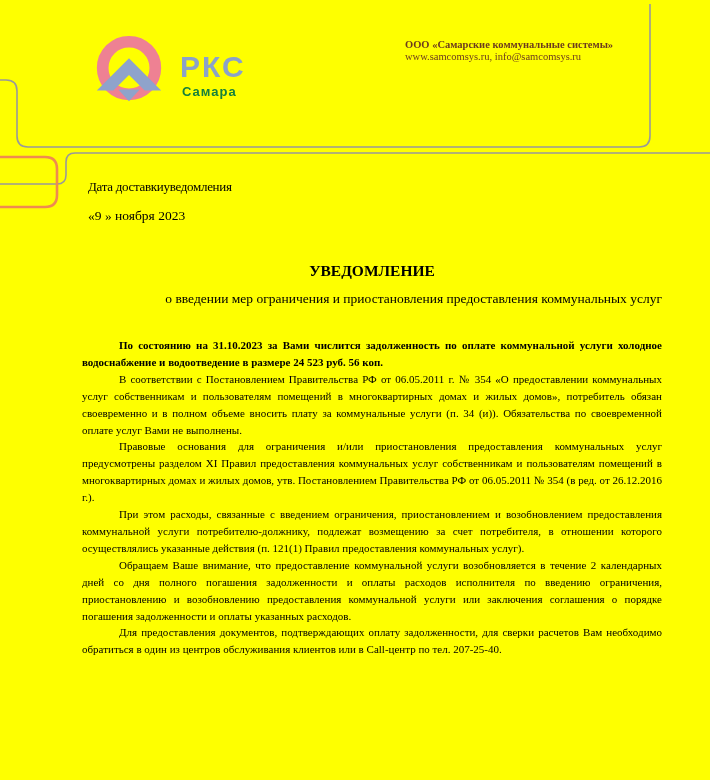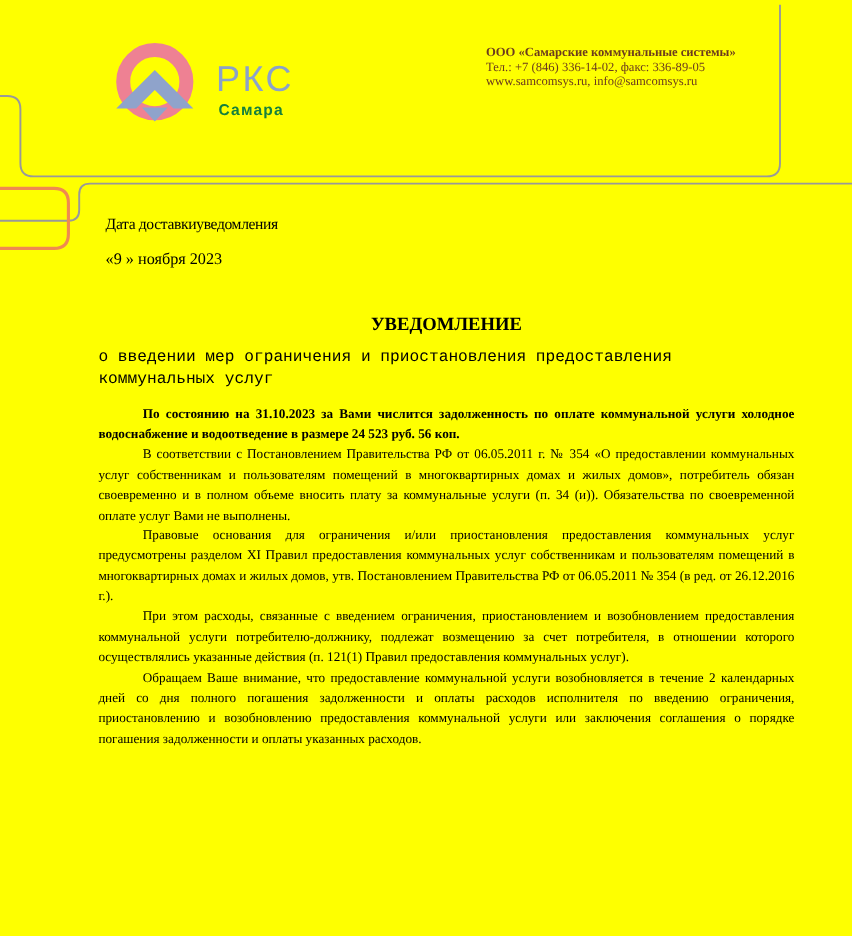--- a/index.html
+++ b/index.html
@@ -25,21 +25,21 @@
   
   .logo-mark {
     position: absolute;
     left: 90px; top: 32px;
     width: 78px; height: 78px;
   }
   .logo-brand {
     position: absolute;
     left: 180px; top: 50px;
     font-family: "Liberation Sans", sans-serif;
-    font-weight: normal;
+    font-weight: bold;
     font-size: 30px;
     letter-spacing: 2px;
     color: #8ba2c9;
   }
   .logo-city {
     position: absolute;
     left: 182px; top: 84px;
     font-family: "Liberation Sans", sans-serif;
     font-weight: 600;
     font-size: 13px;
@@ -75,24 +75,23 @@
     left: 82px; top: 262px;
     width: 580px;
     text-align: center;
     font-weight: bold;
     font-size: 15.5px;
   }
   .notice-subtitle {
     position: absolute;
     left: 82px; top: 290px;
     width: 580px;
-    text-align: left;
+    text-align: right;
     font-size: 13.5px;
     line-height: 17.5px;
-    font-family: Liberation Mono, monospace;
   }
   .notice-body {
     position: absolute;
     left: 82px; top: 337px;
     width: 580px;
     font-size: 11px;
     line-height: 16.9px;
     text-align: justify;
   }
   .notice-body p {
@@ -113,31 +112,31 @@
 <svg class="logo-mark" viewBox="0 0 80 80" xmlns="http://www.w3.org/2000/svg">
   <circle cx="40" cy="37" r="27" fill="none" stroke="#ee8193" stroke-width="12"></circle>
   <polygon points="40,27 73,60 56,60 40,44 24,60 7,60" fill="#8fa3cb"></polygon>
   <polygon points="29,59 51,59 40,71" fill="#8fa3cb"></polygon>
 </svg>
 <div class="logo-brand">РКС</div>
 <div class="logo-city">Самара</div>
 
 <div class="company-block">
   <div class="line bold">ООО «Самарские коммунальные системы»</div>
-  <div class="line">Тел.: +7 (846) 336-14-02, факс: 336-89-05</div>
   <div class="line">www.samcomsys.ru, info@samcomsys.ru</div>
 </div>
 
 <div class="delivery-label">Дата доставкиуведомления</div>
 <div class="delivery-date">«9 » ноября 2023</div>
 
 <div class="notice-title">УВЕДОМЛЕНИЕ</div>
 <div class="notice-subtitle">
   <span>о введении мер ограничения и приостановления предоставления коммунальных услуг</span><br>
 </div>
 
 <div class="notice-body">
   <p class="bold">По состоянию на 31.10.2023 за Вами числится задолженность по оплате коммунальной услуги холодное водоснабжение и водоотведение в размере 24 523 руб. 56 коп.</p>
   <p>В соответствии с Постановлением Правительства РФ от 06.05.2011 г. № 354 «О предоставлении коммунальных услуг собственникам и пользователям помещений в многоквартирных домах и жилых домов», потребитель обязан своевременно и в полном объеме вносить плату за коммунальные услуги (п. 34 (и)). Обязательства по своевременной оплате услуг Вами не выполнены.</p>
   <p>Правовые основания для ограничения и/или приостановления предоставления коммунальных услуг предусмотрены разделом XI Правил предоставления коммунальных услуг собственникам и пользователям помещений в многоквартирных домах и жилых домов, утв. Постановлением Правительства РФ от 06.05.2011 № 354 (в ред. от 26.12.2016 г.).</p>
   <p>При этом расходы, связанные с введением ограничения, приостановлением и возобновлением предоставления коммунальной услуги потребителю-должнику, подлежат возмещению за счет потребителя, в отношении которого осуществлялись указанные действия (п. 121(1) Правил предоставления коммунальных услуг).</p>
   <p>Обращаем Ваше внимание, что предоставление коммунальной услуги возобновляется в течение 2 календарных дней со дня полного погашения задолженности и оплаты расходов исполнителя по введению ограничения, приостановлению и возобновлению предоставления коммунальной услуги или заключения соглашения о порядке погашения задолженности и оплаты указанных расходов.</p>
+  <p>Для предоставления документов, подтверждающих оплату задолженности, для сверки расчетов Вам необходимо обратиться в один из центров обслуживания клиентов или в Call-центр по тел. 207-25-40.</p>
 </div>
 
 </body></html>

